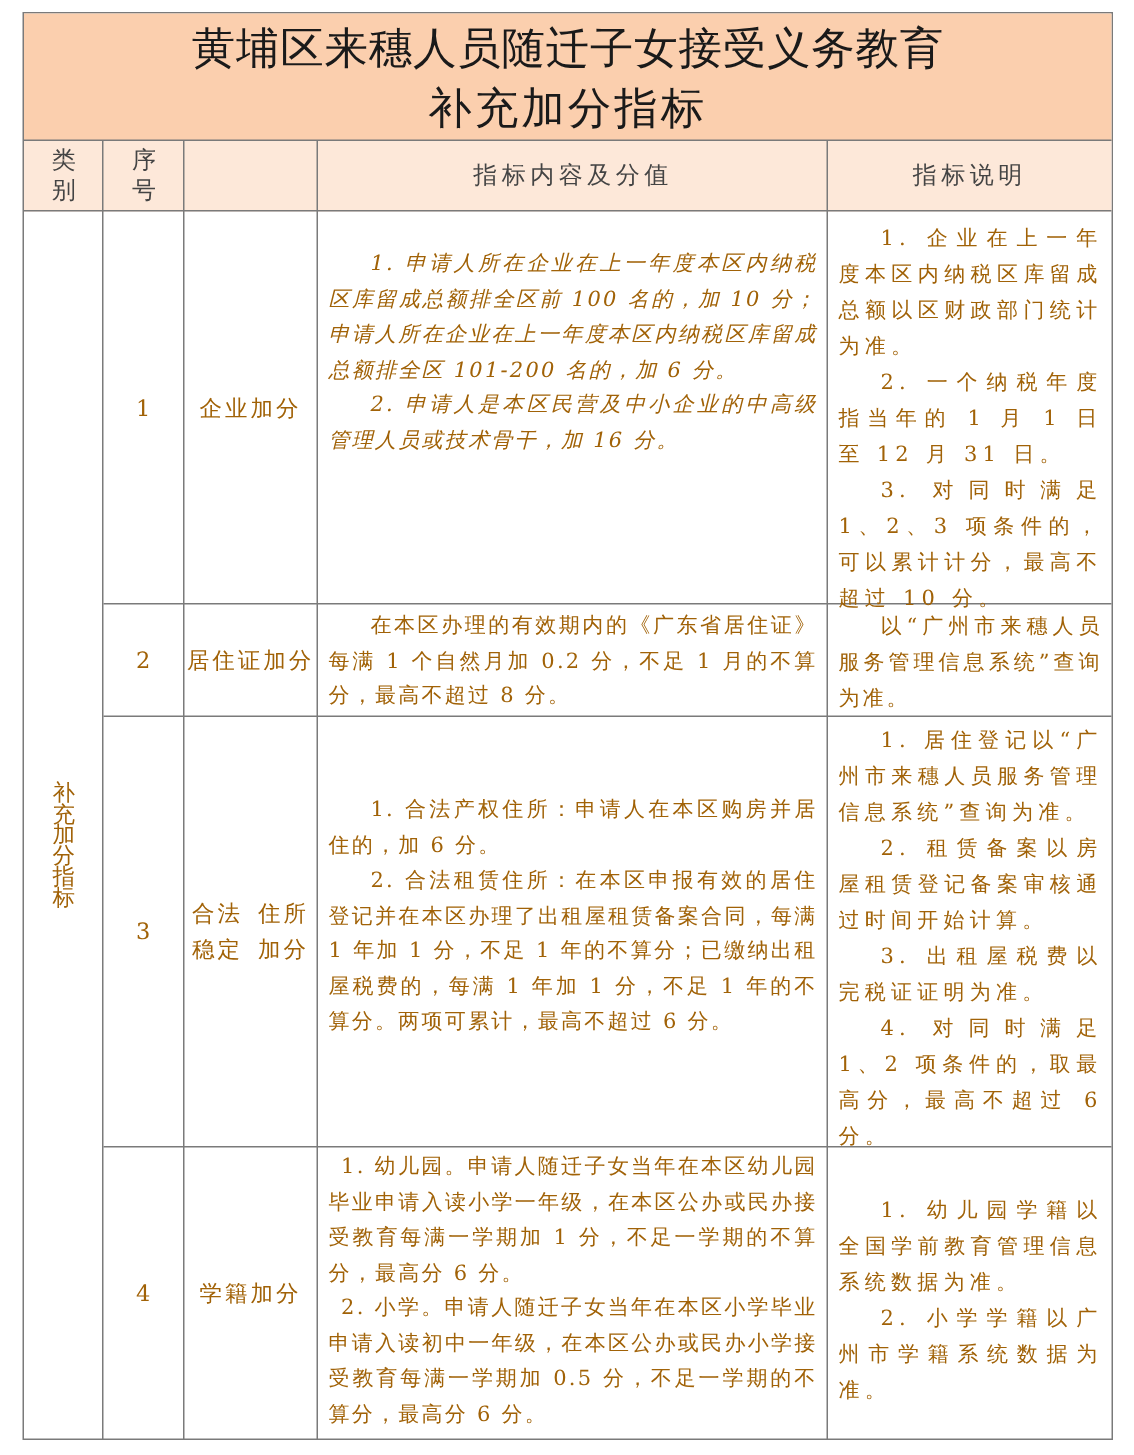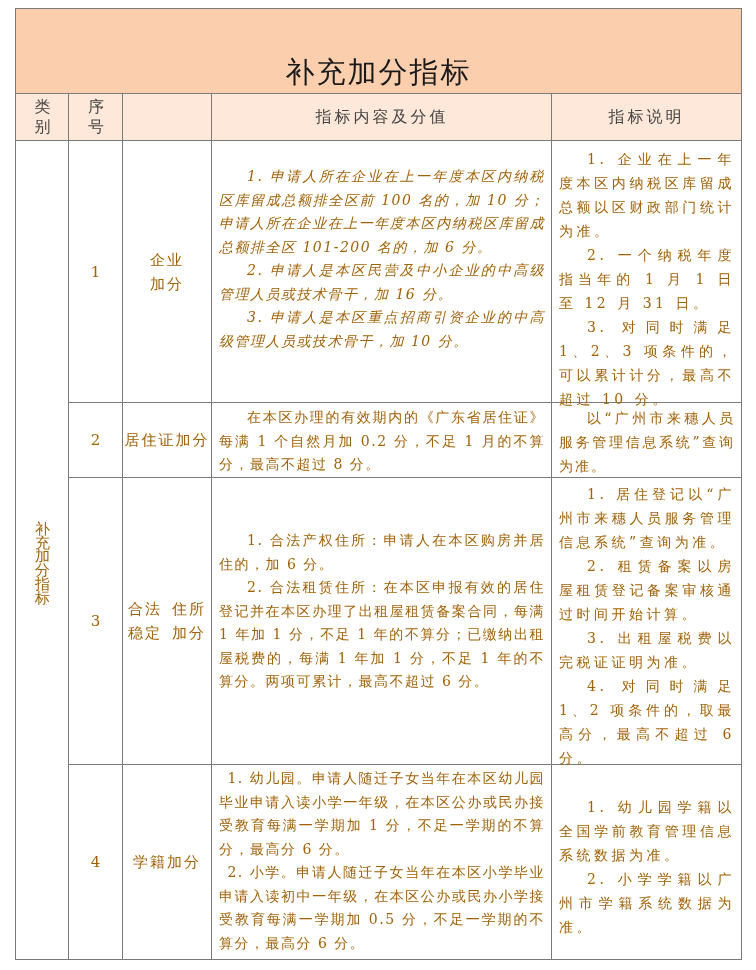--- a/index.html
+++ b/index.html
@@ -127,20 +127,21 @@
     .seq {
       font-size: 15px;
     }
   </style>
 </head>
 <body>
 
 <div class="sheet">
 
   <div class="title-band">
+    <div class="t1">黄埔区来穗人员随迁子女接受义务教育</div>
     <div class="t2">补充加分指标</div>
   </div>
 
   <div class="header-row">
     <div class="hcell stack" style="left:0;width:53px;">
       <span>类</span>
       <span>别</span>
     </div>
     <div class="hcell stack" style="left:53px;width:54px;">
       <span>序</span>
@@ -157,28 +158,27 @@
 
   <div class="hline" style="left:53px;top:393px;width:672px;"></div>
   <div class="hline" style="left:53px;top:468px;width:672px;"></div>
   <div class="hline" style="left:53px;top:755px;width:672px;"></div>
 
   <div class="cell center" style="left:0;top:132px;width:52px;height:818px;">
     <span class="category">补充加分指标</span>
   </div>
 
   <div class="cell center seq" style="left:53px;top:132px;width:53px;height:261px;">1</div>
-  <div class="cell center" style="left:107px;top:132px;width:88px;height:261px;flex-direction:column;">
+  <div class="cell center" style="left:107px;top:132px;width:88px;height:261px;flex-direction:row;">
     <span class="label">企业</span>
     <span class="label">加分</span>
   </div>
   <div class="cell" style="left:203px;top:156px;width:326px;font-style:italic;">
     <p class="para indent">1. 申请人所在企业在上一年度本区内纳税区库留成总额排全区前 100 名的，加 10 分；申请人所在企业在上一年度本区内纳税区库留成总额排全区 101-200 名的，加 6 分。</p>
     <p class="para indent">2. 申请人是本区民营及中小企业的中高级管理人员或技术骨干，加 16 分。</p>
-    <p class="para indent">3. 申请人是本区重点招商引资企业的中高级管理人员或技术骨干，加 10 分。</p>
   </div>
   <div class="cell desc" style="left:543px;top:138px;width:176px;">
     <p class="para indent">1. 企业在上一年度本区内纳税区库留成总额以区财政部门统计为准。</p>
     <p class="para indent">2. 一个纳税年度指当年的 1 月 1 日至 12 月 31 日。</p>
     <p class="para indent">3. 对同时满足 1、2、3 项条件的，可以累计计分，最高不超过 10 分。</p>
   </div>
 
   <div class="cell center seq" style="left:53px;top:394px;width:53px;height:74px;">2</div>
   <div class="cell center" style="left:107px;top:394px;width:88px;height:74px;flex-direction:row;">
     <span class="label">居住证</span>

